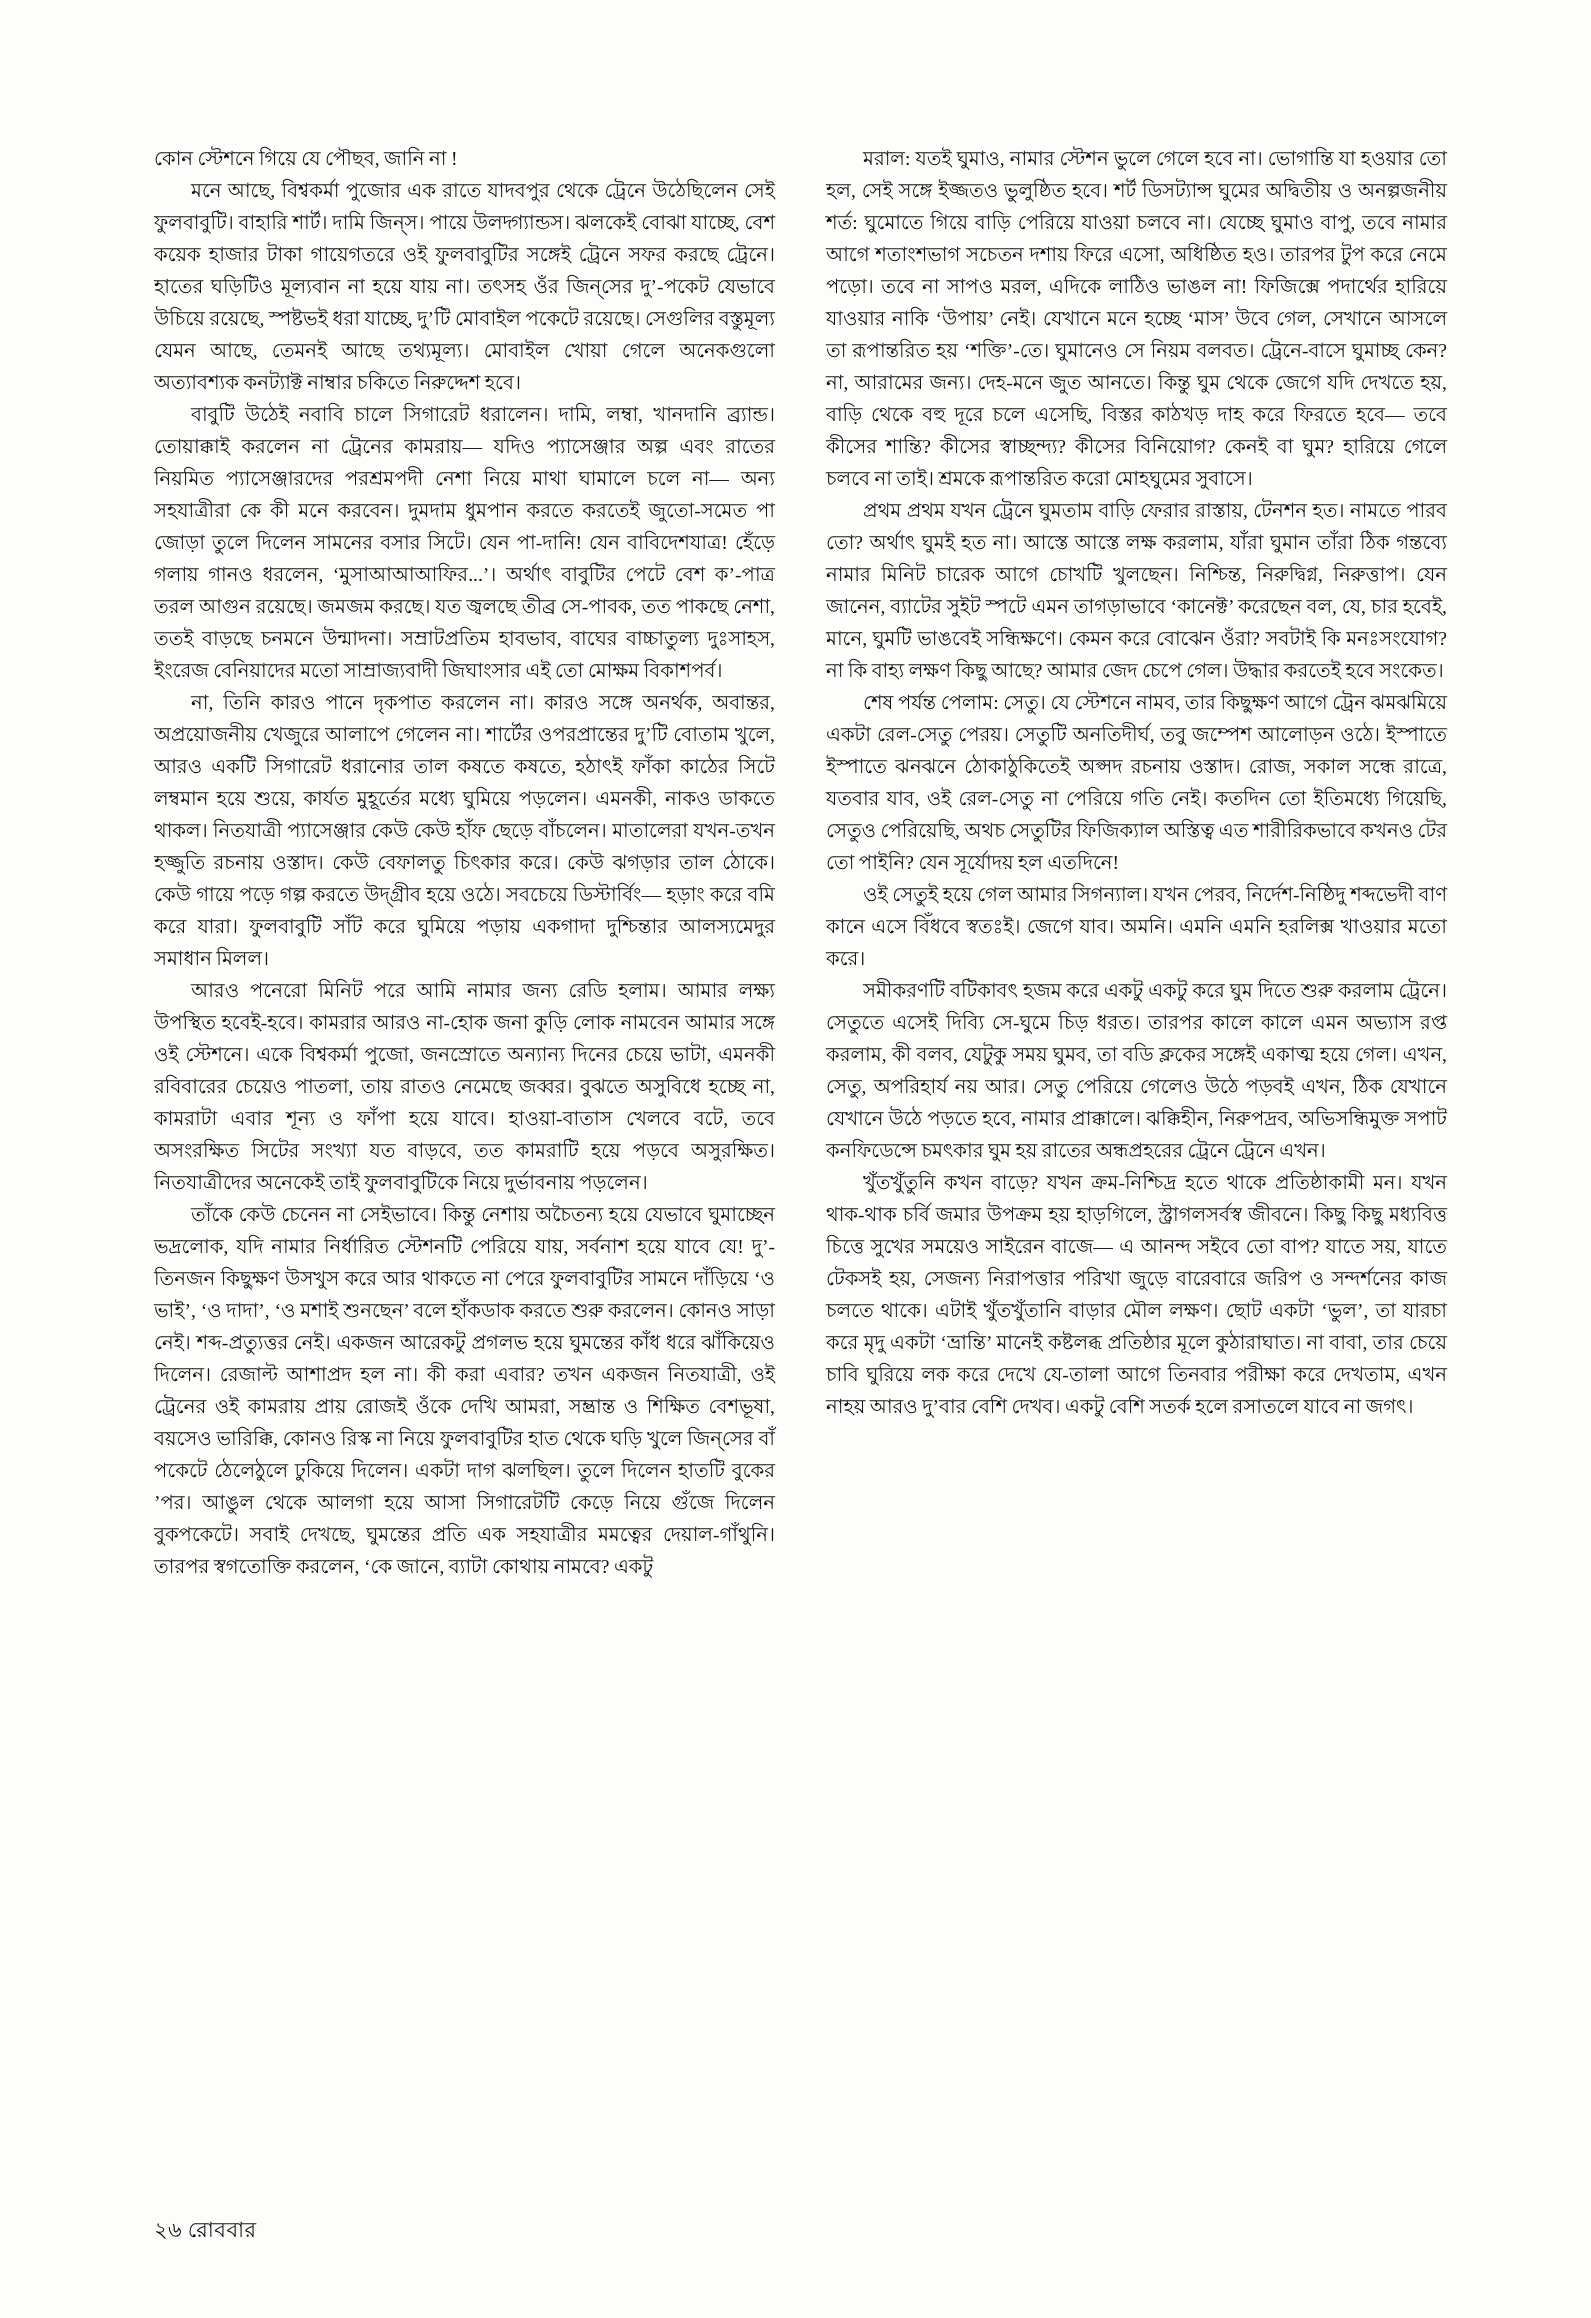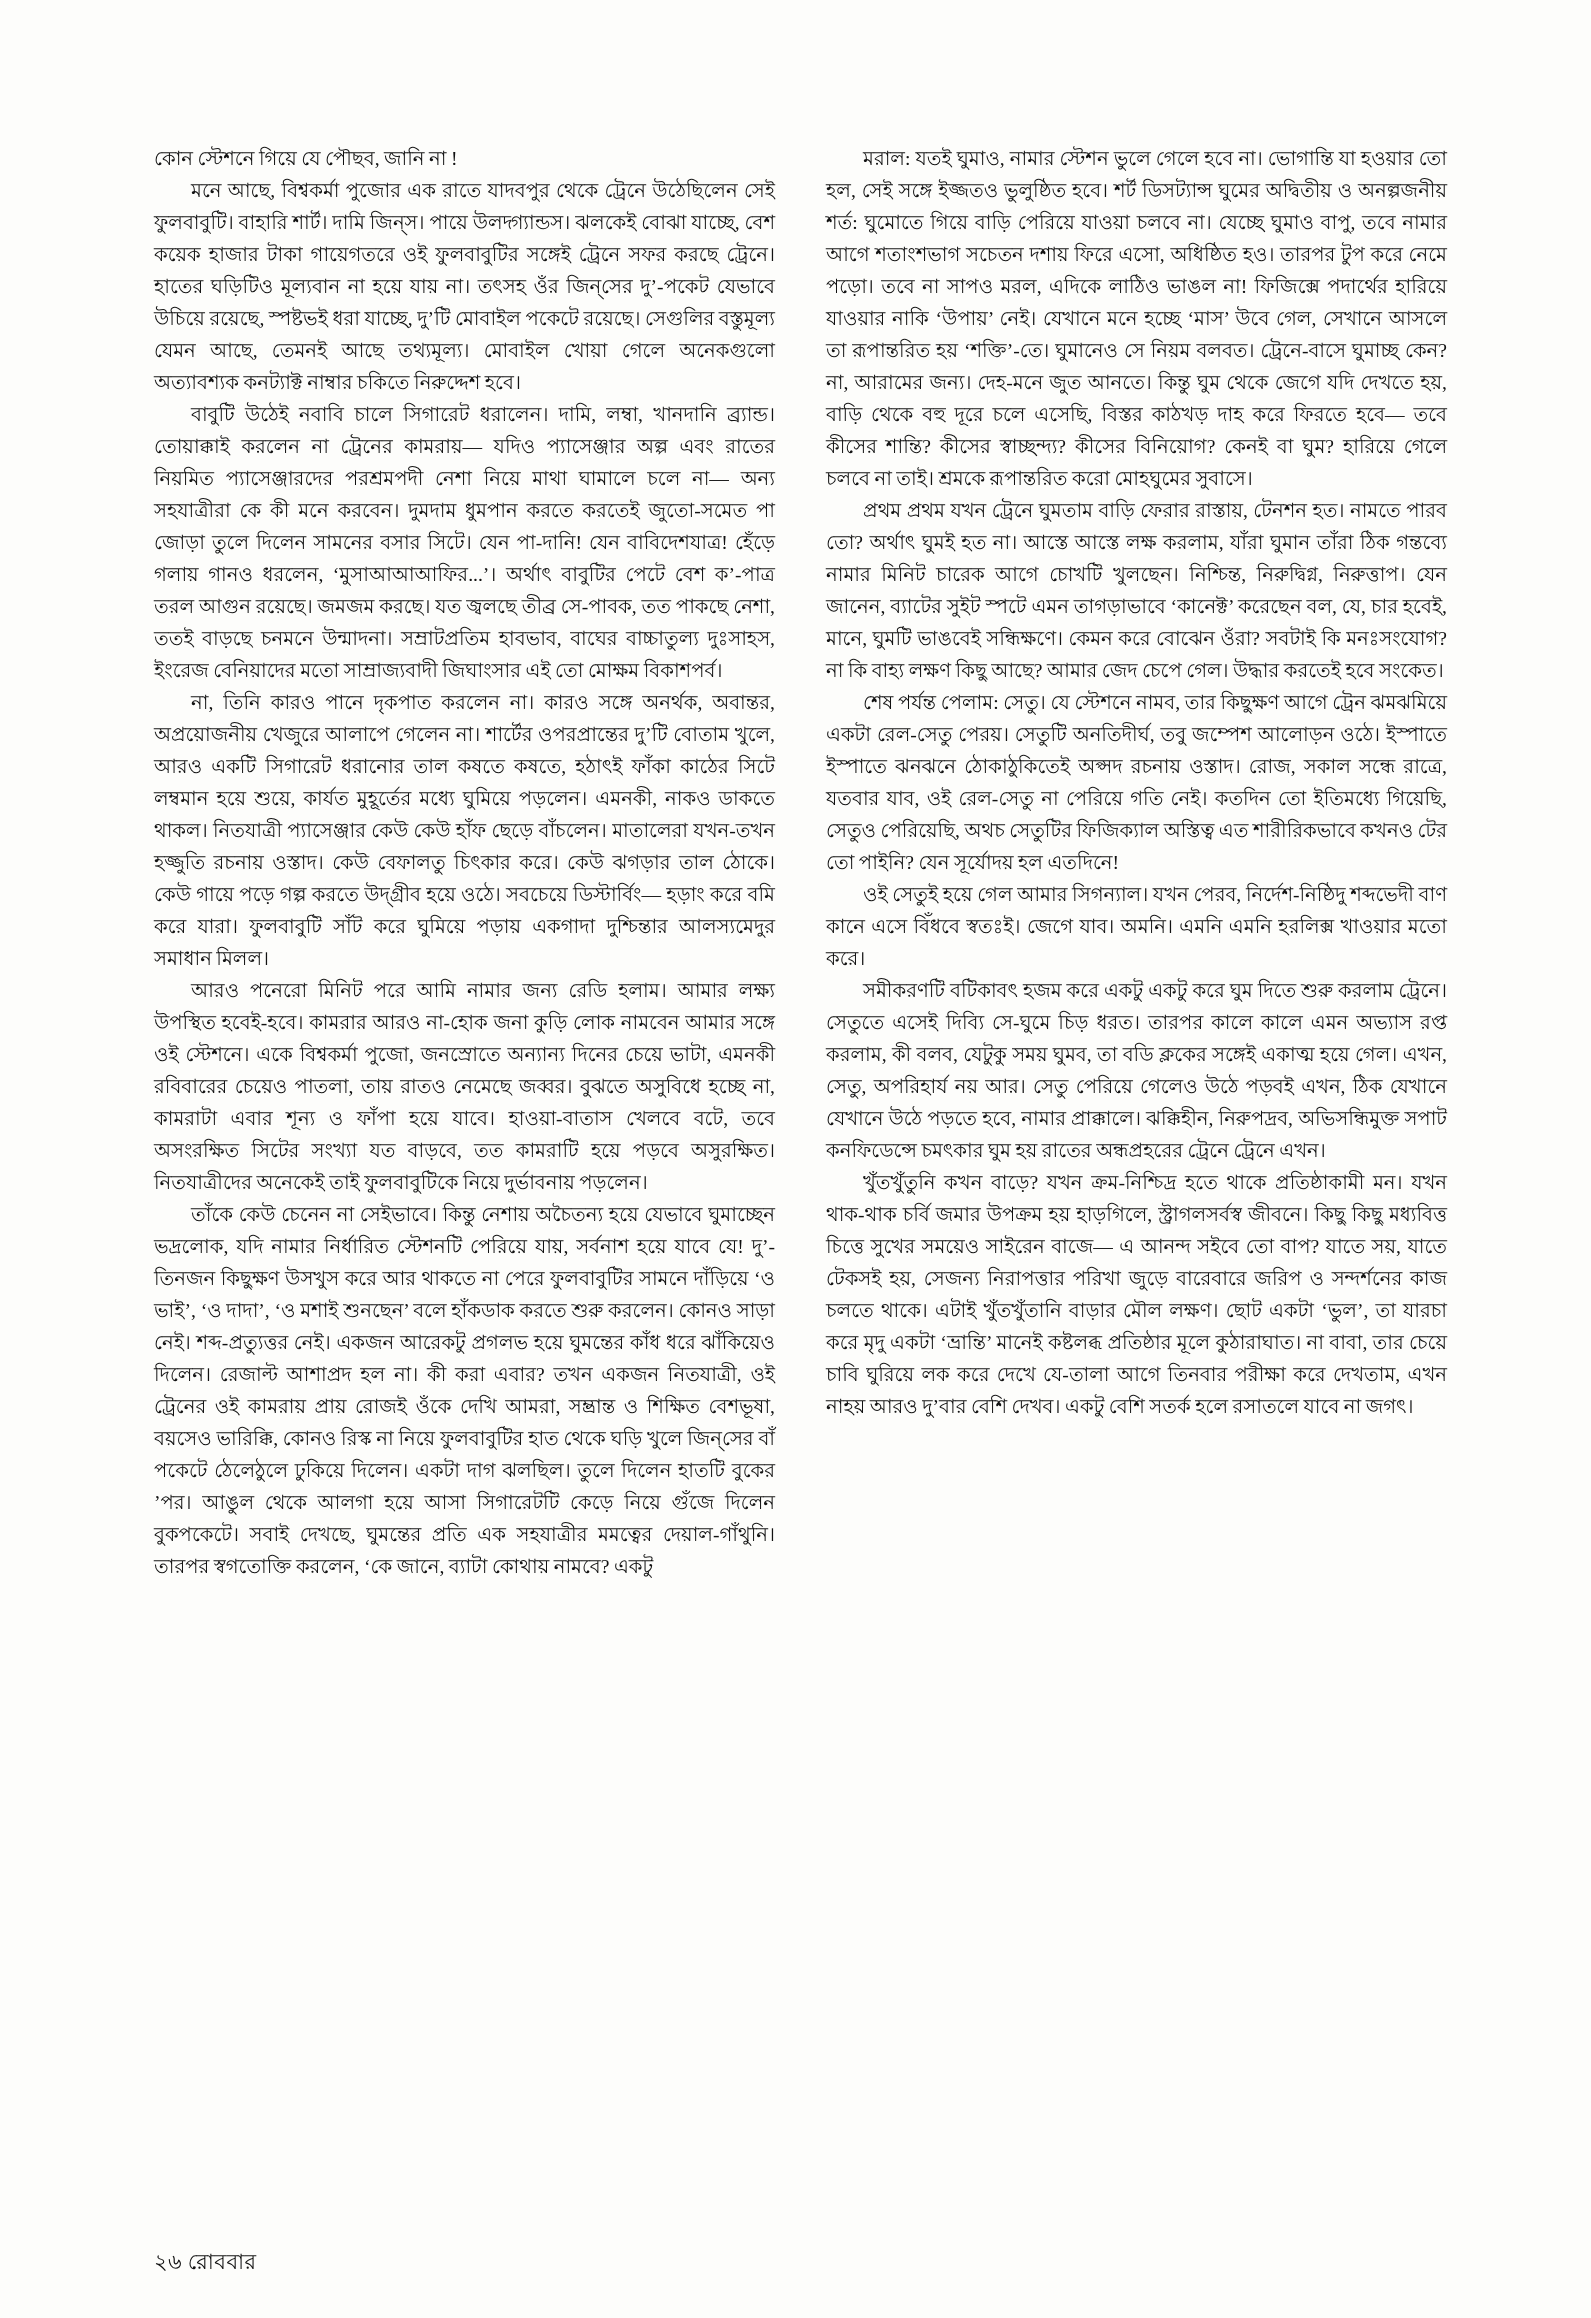--- a/index.html
+++ b/index.html
@@ -48,21 +48,20 @@
     text-indent: 37px;
   }
   .footer {
     position: absolute;
     left: 154px;
     top: 2214px;
     font-size: 21px;
     letter-spacing: 0.4px;
     color: #111111;
     font-family: "Liberation Serif", "DejaVu Serif", serif;
-    margin-top: 32px;
   }
 </style>
 </head>
 <body>
 
 <div class="page">
 
   <div class="columns">
 
     <div class="col">

